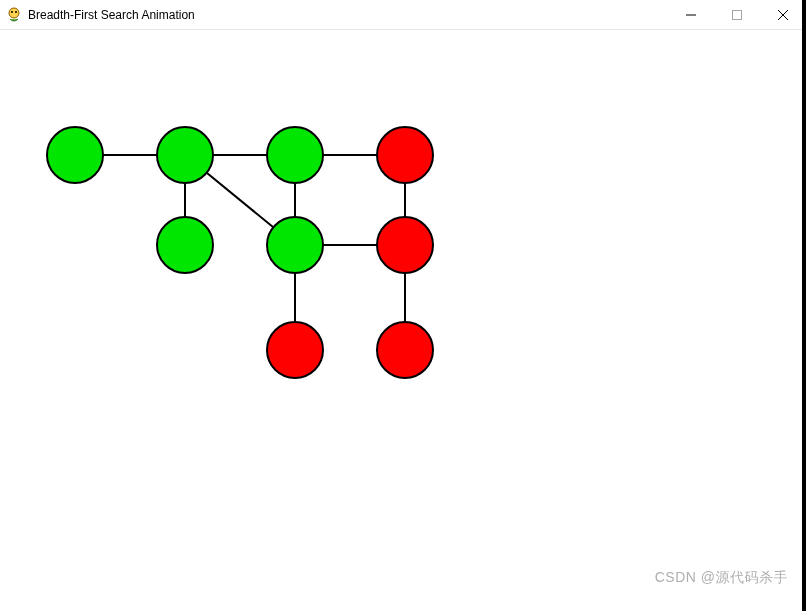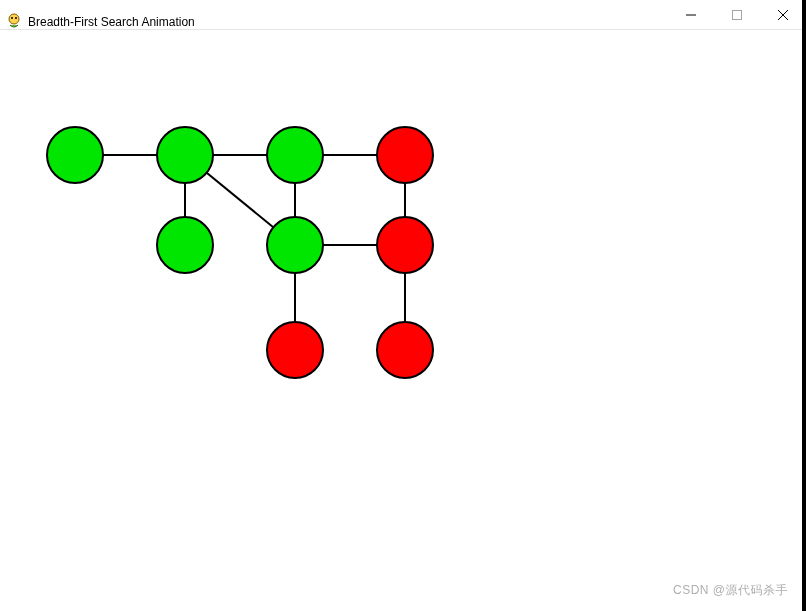--- a/index.html
+++ b/index.html
@@ -8,21 +8,21 @@
       height: 611px;
       background: #fff;
       font-family: "Segoe UI", Tahoma, sans-serif;
       font-size: 12px;
       position: relative;
       overflow: hidden;
     }
     .titlebar {
       height: 30px;
       display: flex;
-      align-items: flex-end;
+      align-items: center;
       padding: 0 0 0 6px;
       background: #fff;
       border-bottom: 1px solid #e5e5e5;
     }
     .titlebar .app-icon {
       width: 16px; height: 16px;
       margin-right: 6px;
       display: inline-flex;
       align-items: center;
       justify-content: center;
@@ -48,23 +48,23 @@
     }
     .right-border {
       position: absolute;
       top: 0; right: 0;
       width: 4px; height: 611px;
       background: #000;
     }
     .watermark {
       position: absolute;
       right: 18px;
-      bottom: 12px;
+      bottom: 24px;
       color: rgba(120,120,120,0.6);
-      font-size: 12px;
+      font-size: 14px;
       letter-spacing: 0.5px;
       pointer-events: none;
     }
   </style>
 </head>
 <body>
 
 <div class="titlebar">
   <span class="app-icon">
     <svg width="16" height="16" viewBox="0 0 16 16">

